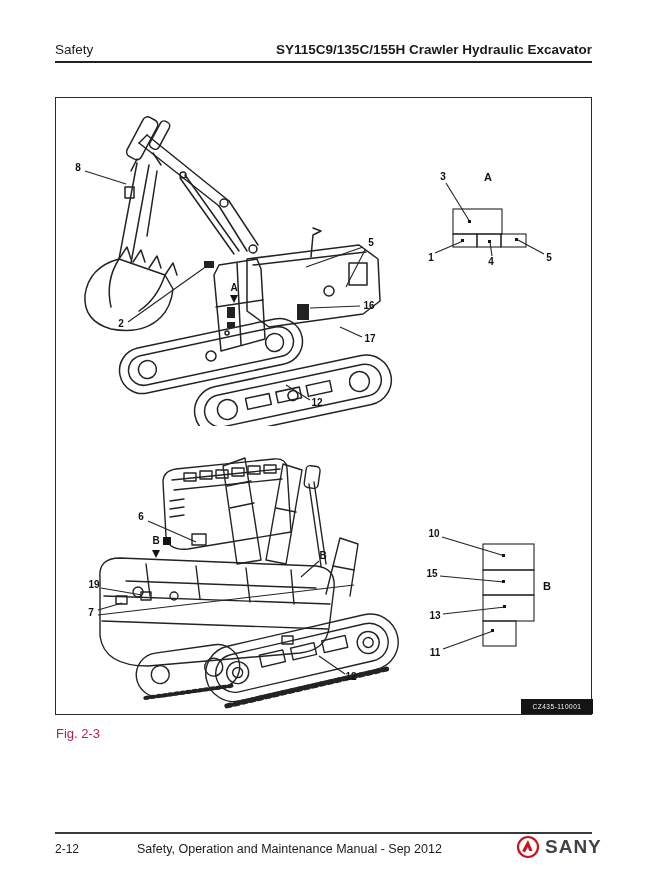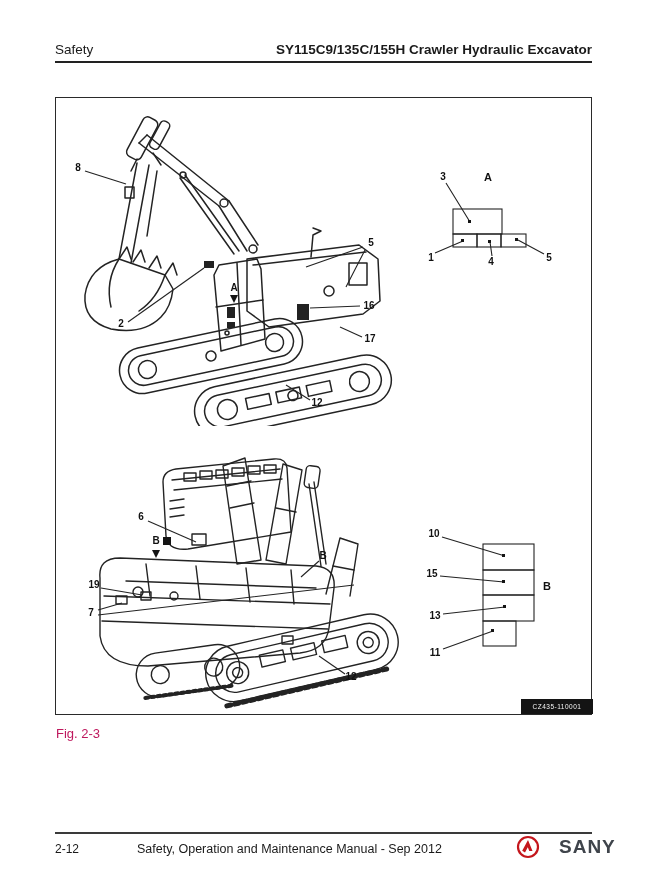--- a/index.html
+++ b/index.html
@@ -24,21 +24,21 @@
   .id-box { position:absolute; left:465px; top:601px; width:72px; height:15px; background:#141414;
             display:flex; align-items:center; justify-content:center; }
   .id-box span { color:#f5f5f5; font-size:6.5px; letter-spacing:0.5px; }
 
   .caption { position:absolute; left:56px; top:726px; font-size:13px; color:#be185d; }
 
   .ftr-rule  { position:absolute; left:55px; right:72px; top:832px; height:2px; background:#3a3a3a; }
   .ftr-page  { position:absolute; left:55px; top:842px; font-size:12px; font-weight:normal; }
   .ftr-title { position:absolute; left:137px; top:842px; font-size:12.5px; font-weight:normal; }
   .logo { position:absolute; left:516px; top:835px; display:flex; align-items:center; gap:5px; }
-  .logo-text { font-size:19px; font-weight:bold; color:#3f444b; letter-spacing:1px;margin-left:14px; }
+  .logo-text { font-size:19px; font-weight:bold; color:#3f444b; letter-spacing:1px; }
 
   svg { display:block; }
 </style>
 </head>
 <body>
 
 <div class="hdr-left">Safety</div>
 <div class="hdr-right">SY115C9/135C/155H Crawler Hydraulic Excavator</div>
 <div class="hdr-rule"></div>
 

